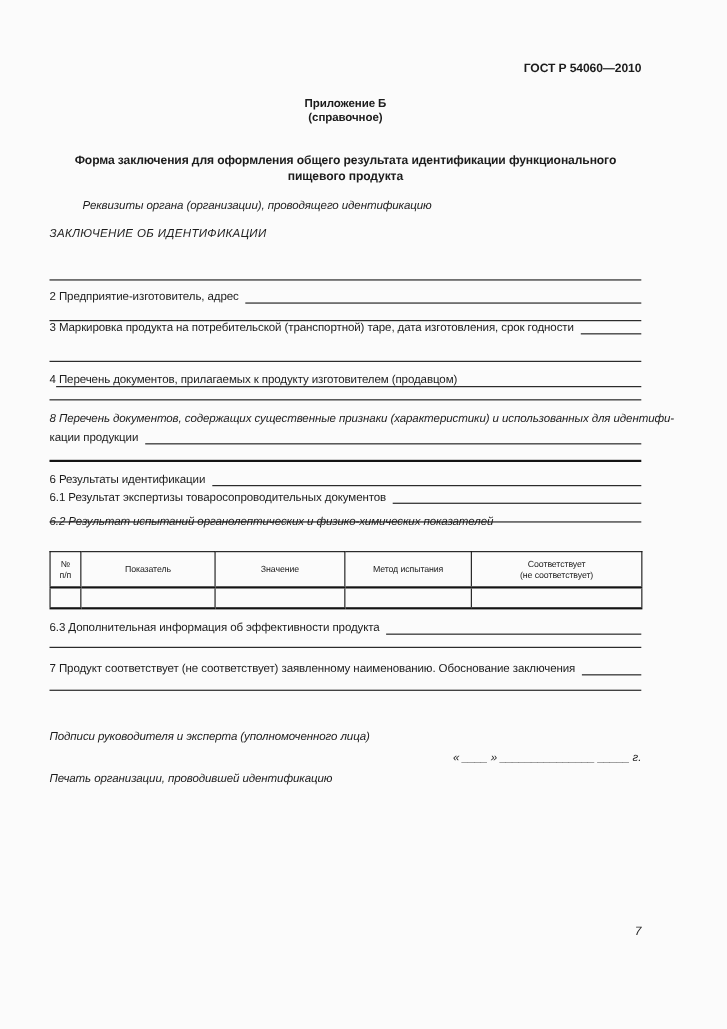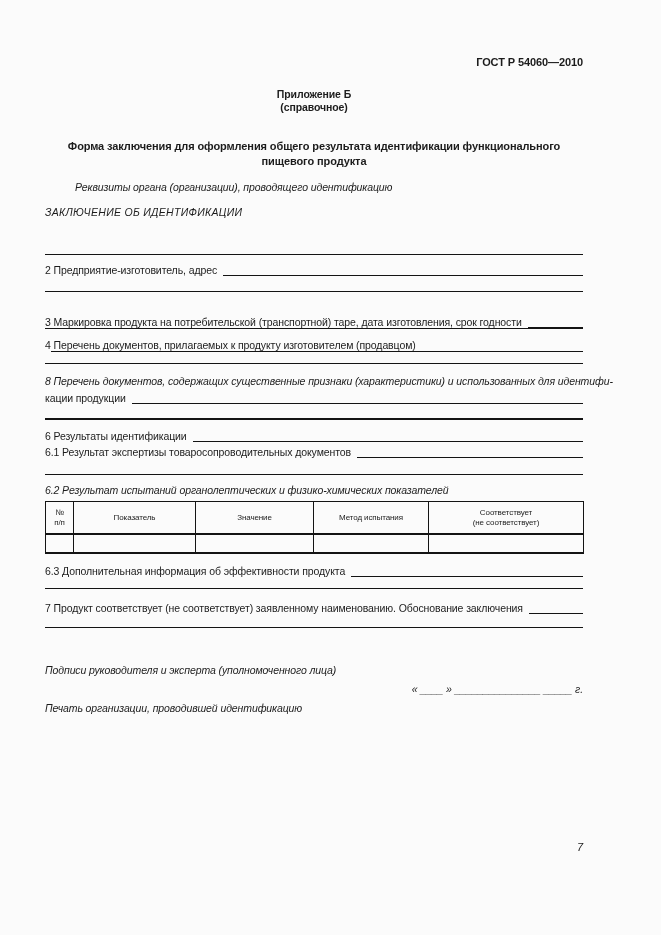--- a/index.html
+++ b/index.html
@@ -55,21 +55,21 @@
     <div class="abs nw" style="top:206px;letter-spacing:0.3px;">ЗАКЛЮЧЕНИЕ ОБ ИДЕНТИФИКАЦИИ</div>
 
     <div class="rule" style="top:254px;"></div>
 
     <div class="row" style="top:264px;">
       <span class="txt">2 Предприятие-изготовитель, адрес</span>
       <span class="fill"></span>
     </div>
     <div class="rule" style="top:291px;"></div>
 
-    <div class="row" style="top:316px;">
+    <div class="row" style="top:292px;">
       <span class="txt">3 Маркировка продукта на потребительской (транспортной) таре, дата изготовления, срок годности</span>
       <span class="fill"></span>
     </div>
     <div class="rule" style="top:328px;"></div>
 
     <div class="row" style="top:339px;flex-direction:column;">
       <span class="txt">4 Перечень документов, прилагаемых к продукту изготовителем (продавцом)</span>
       <span class="fill"></span>
     </div>
     <div class="rule" style="top:363px;"></div>
@@ -85,21 +85,21 @@
       <span class="txt">6 Результаты идентификации</span>
       <span class="fill"></span>
     </div>
 
     <div class="row" style="top:446px;justify-content:space-between;">
       <span class="txt">6.1 Результат экспертизы товаросопроводительных документов</span>
       <span class="fill"></span>
     </div>
     <div class="rule" style="top:474px;"></div>
 
-    <div class="abs nw" style="top:484px;">6.2 Результат испытаний органолептических и физико-химических показателей</div>
+    <div class="abs nw" style="top:468px;">6.2 Результат испытаний органолептических и физико-химических показателей</div>
 
     <table class="res">
       <colgroup>
         <col style="width:28px">
           <col style="width:122px">
           <col style="width:118px">
           <col style="width:115px">
           <col style="width:155px">
       </colgroup>
       <tbody>

